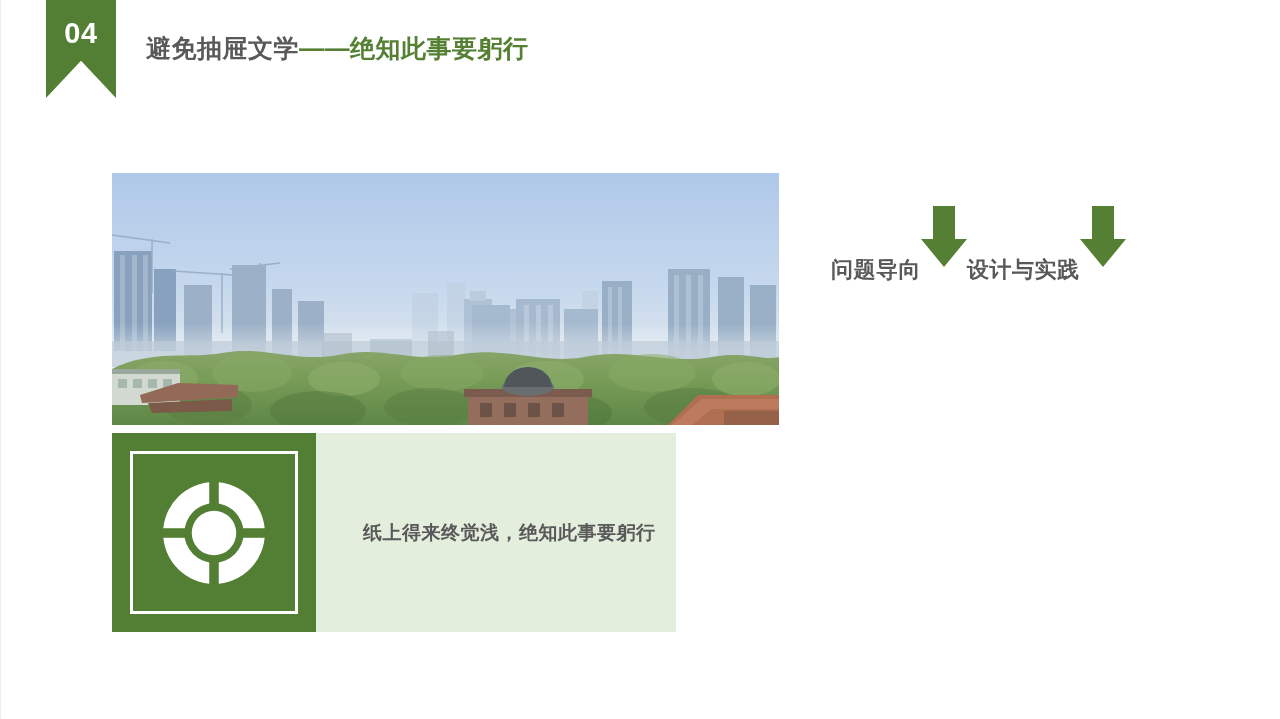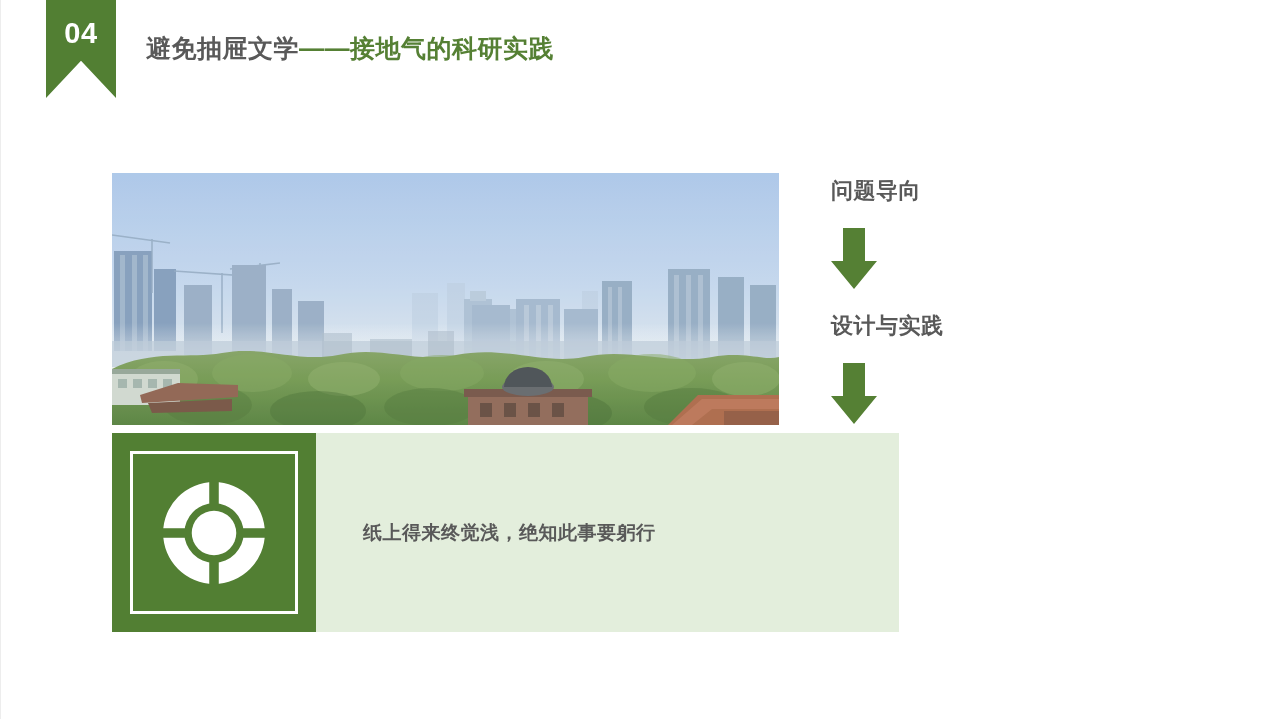--- a/index.html
+++ b/index.html
@@ -73,21 +73,21 @@
     overflow: hidden;
     background: #9cb9de;
   }
   #photo svg { display: block; width: 667px; height: 252px; }
 
   
   #quote-card {
     position: absolute;
     left: 111px;
     top: 433px;
-    width: 787px;
+    width: 564px;
     height: 199px;
     background: #E3EEDC;
   }
   .icon-tile {
     position: absolute;
     left: 0;
     top: 0;
     width: 204px;
     height: 199px;
     background: #527F33;
@@ -122,25 +122,25 @@
     color: #595959;
     font-size: 19px;
     font-weight: bold;
     letter-spacing: 0.5px;
   }
 
   
   #flow {
     position: absolute;
     left: 830px;
-    top: 174px;
+    top: 186px;
     width: 265px;
     display: flex;
-    flex-direction: column;
-    align-items: flex-start;
+    flex-direction: row;
+    align-items: flex-end;
   }
   .flow-label {
     color: #595959;
     font-size: 22px;
     font-weight: bold;
     text-align: center;
     letter-spacing: 0.5px;
     line-height: 1.55;
     white-space: nowrap;
   }
@@ -156,21 +156,21 @@
 
 <div id="slide">
 
   <div id="header">
 
     <div class="ribbon">
       <div class="ribbon-number">04</div>
     </div>
 
     <div class="header-title">
-      <span class="title-gray">避免抽屉文学</span><span class="title-green">——接地气的科研实践</span>
+      <span class="title-gray">避免抽屉文学</span><span class="title-green">——绝知此事要躬行</span>
     </div>
 
   </div>
 
   <div id="photo">
     <svg viewBox="0 0 667 252" preserveAspectRatio="none" aria-hidden="true">
       <defs>
         <linearGradient id="sky" x1="0" y1="0" x2="0" y2="1">
           <stop offset="0%" stop-color="#a8c4e8"></stop>
           <stop offset="45%" stop-color="#c2d5ec"></stop>

